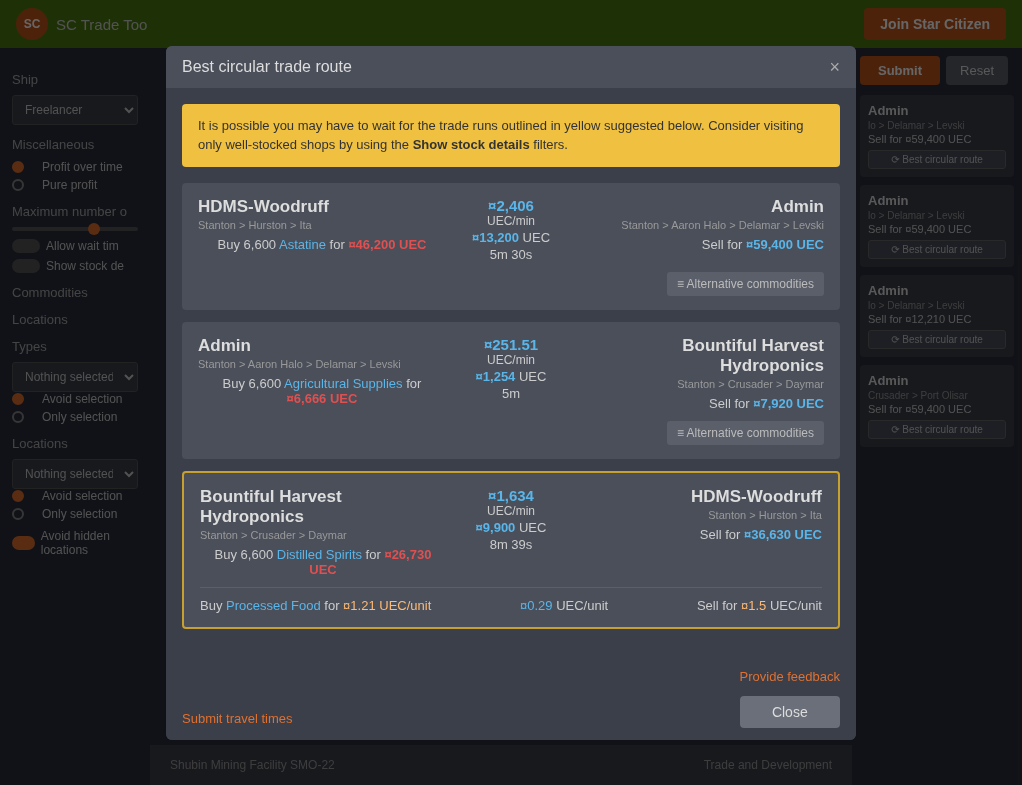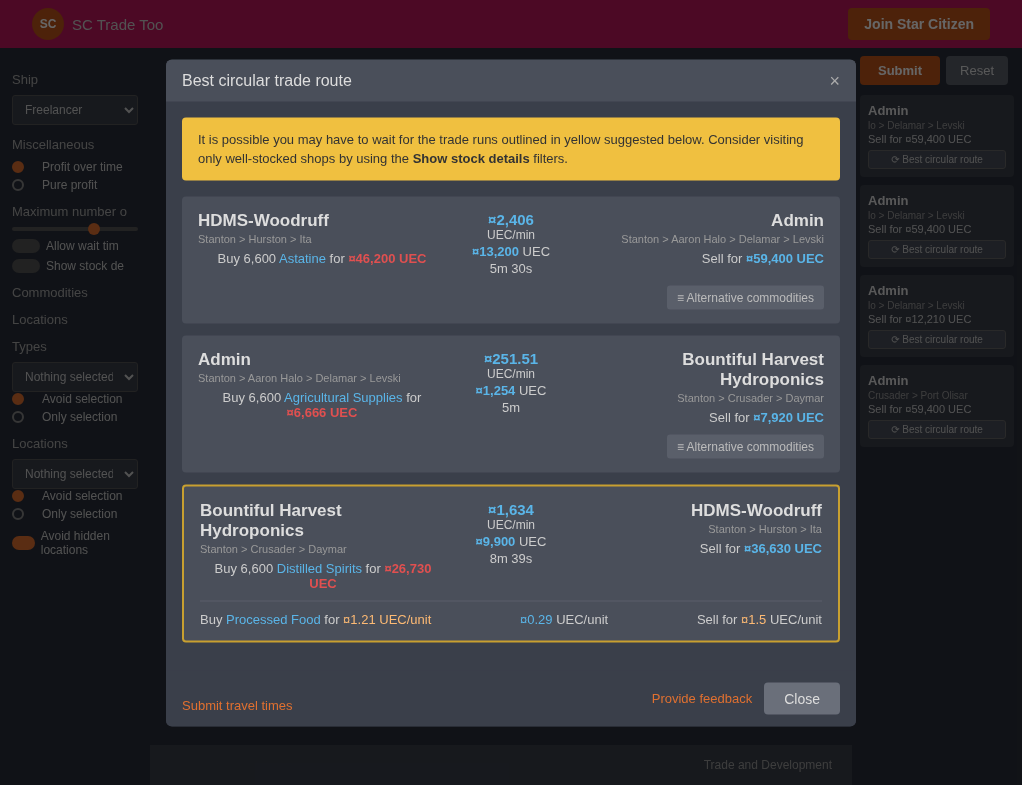--- a/index.html
+++ b/index.html
@@ -13,25 +13,25 @@
     }
 
     
     .app-background {
       position: absolute;
       top: 0; left: 0; right: 0; bottom: 0;
       background: #2a2f3a;
     }
 
     .top-bar {
-      background: #be185d;
+      background: #4d7c0f;
       height: 48px;
       display: flex;
       align-items: center;
-      padding: 0 32px;
+      padding: 0 16px;
       justify-content: space-between;
     }
 
     .logo-area {
       display: flex;
       align-items: center;
       gap: 8px;
     }
 
     .logo-circle {
@@ -433,20 +433,21 @@
       font-size: 13px;
       cursor: pointer;
       position: absolute;
       left: 16px;
       bottom: 14px;
     }
 
     .modal-footer-right {
       display: flex;
       gap: 12px;
+      flex-direction: column;
     }
 
     .feedback-btn {
       color: #e07030;
       background: none;
       border: none;
       font-size: 13px;
       cursor: pointer;
     }
 
@@ -599,20 +600,21 @@
       <div class="right-card-title">Admin</div>
       <div class="right-card-route">Crusader &gt; Port Olisar</div>
       <div class="right-card-sell">Sell for ¤59,400 UEC</div>
       <button class="right-card-btn">⟳ Best circular route</button>
     </div>
   </div>
 
   <div class="main-content"></div>
 
   <div class="bottom-bar">
+    <span class="bottom-location-text">Shubin Mining Facility SMO-22</span>
     <span style="flex:1;"></span>
     <span class="bottom-location-text">Trade and Development</span>
   </div>
 
 </div>
 
 <div class="modal-overlay">
 
   <div class="modal">
 

